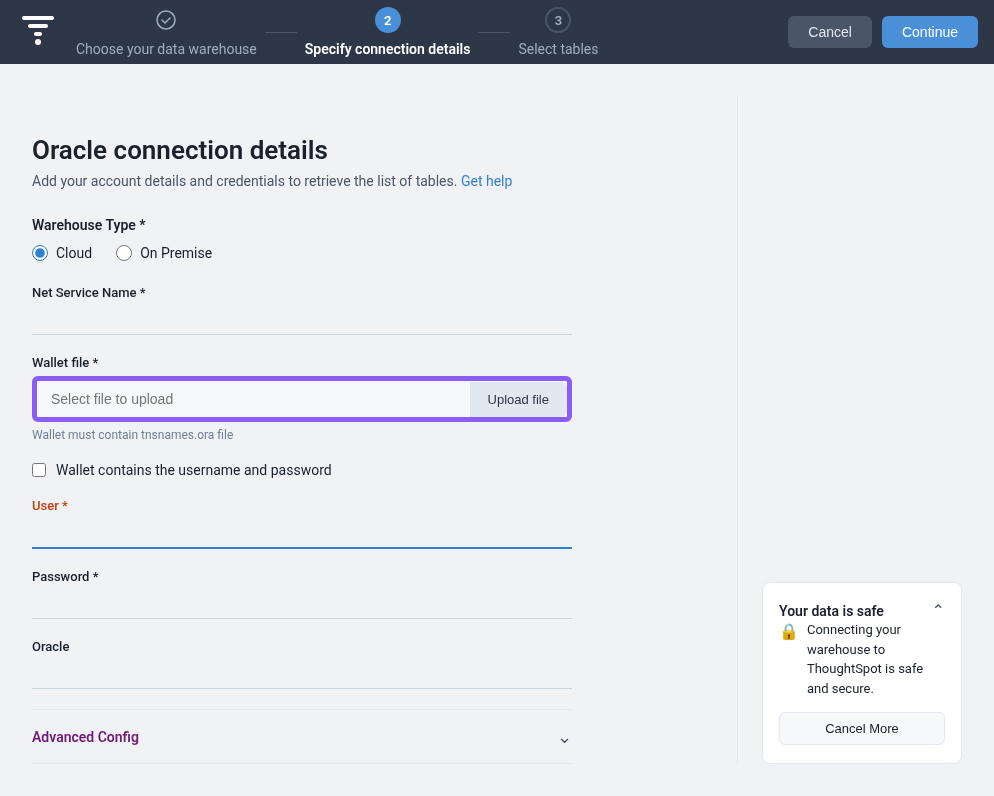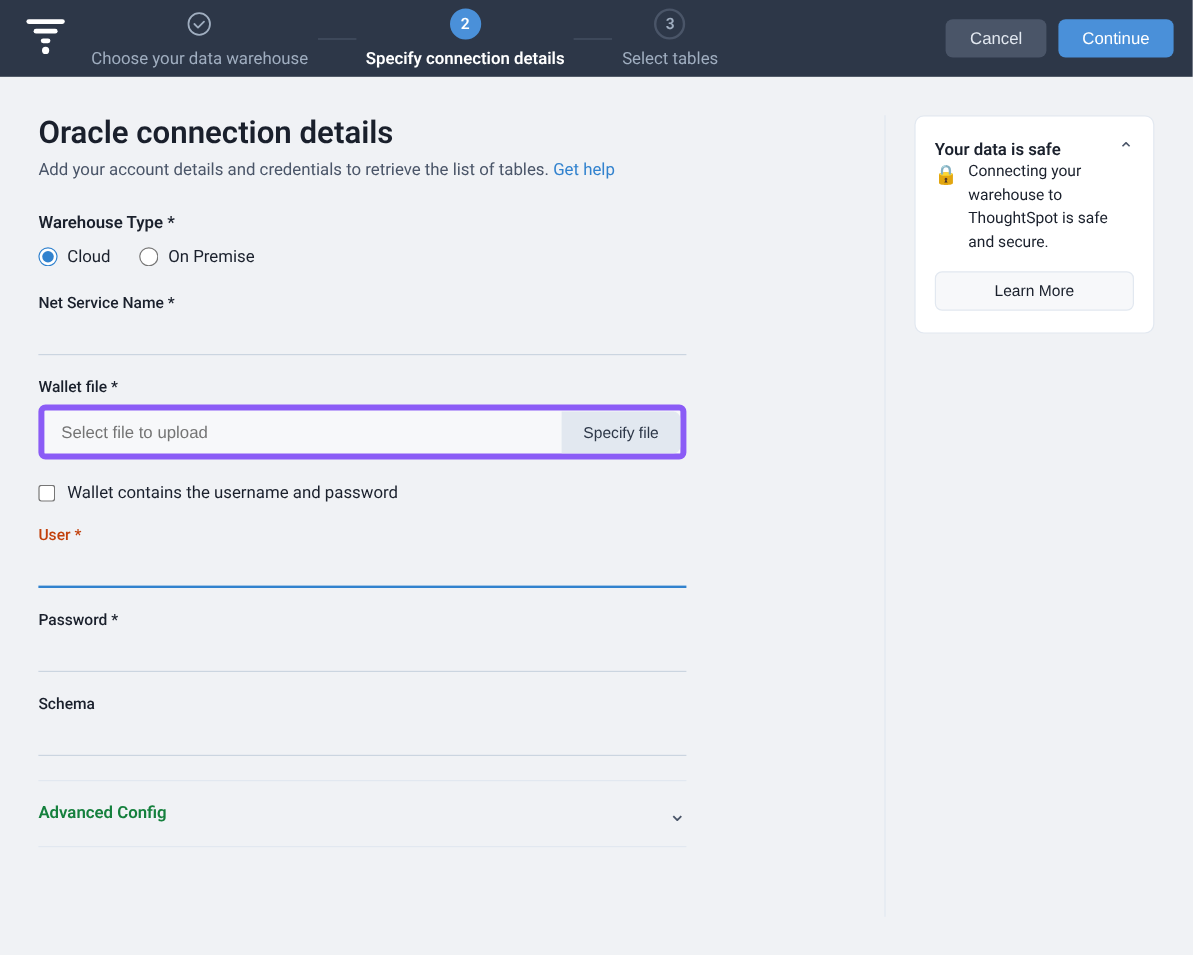--- a/index.html
+++ b/index.html
@@ -101,20 +101,21 @@
       cursor: pointer;
       font-weight: 500;
     }
 
     
     .main {
       display: flex;
       padding: 32px 32px 32px 32px;
       gap: 24px;
       height: calc(796px - 64px);
+      align-items: flex-end;
     }
 
     
     .left-panel {
       flex: 1;
       min-width: 0;
     }
     .page-title {
       font-size: 26px;
       font-weight: 600;
@@ -248,21 +249,21 @@
     .advanced-header {
       display: flex;
       align-items: center;
       justify-content: space-between;
       padding: 16px 0;
       cursor: pointer;
     }
     .advanced-title {
       font-size: 14px;
       font-weight: 600;
-      color: #15803d;
+      color: #701a75;
     }
     .chevron-icon {
       font-size: 18px;
       color: #4a5568;
     }
 
     
     .right-panel {
       width: 200px;
       flex-shrink: 0;
@@ -400,41 +401,42 @@
 
     <div class="field-group">
       <div class="field-label">Net Service Name *</div>
       <input type="text" class="field-input" value="" style="">
     </div>
 
     <div class="field-group">
       <div class="field-label">Wallet file *</div>
       <div class="wallet-row">
         <input type="text" class="wallet-placeholder" readonly="" placeholder="Select file to upload" style="">
-        <button class="upload-btn">Specify file</button>
+        <button class="upload-btn">Upload file</button>
       </div>
+      <div class="wallet-hint">Wallet must contain tnsnames.ora file</div>
     </div>
 
     <div class="checkbox-row">
       <input type="checkbox" id="wallet-checkbox" style="">
       <label for="wallet-checkbox">Wallet contains the username and password</label>
     </div>
 
     <div class="field-group">
       <div class="field-label-blue">User *</div>
       <input type="text" class="field-input focused" value="" style="">
     </div>
 
     <div class="field-group">
       <div class="field-label">Password *</div>
       <input type="password" class="field-input" value="" style="">
     </div>
 
     <div class="field-group">
-      <div class="field-label">Schema</div>
+      <div class="field-label">Oracle</div>
       <input type="text" class="field-input" value="" style="">
     </div>
 
     <div class="advanced-config">
       <div class="advanced-header">
         <span class="advanced-title">Advanced Config</span>
         <span class="chevron-icon">⌄</span>
       </div>
     </div>
   </div>
@@ -444,16 +446,16 @@
   <div class="right-panel">
     <div class="safe-card">
       <div class="safe-header">
         <span class="safe-title">Your data is safe</span>
         <span class="collapse-icon">⌃</span>
       </div>
       <div class="safe-body">
         <span class="lock-icon">🔒</span>
         <span class="safe-text">Connecting your warehouse to ThoughtSpot is safe and secure.</span>
       </div>
-      <button class="learn-more-btn">Learn More</button>
+      <button class="learn-more-btn">Cancel More</button>
     </div>
   </div>
 </div>
 
 </body></html>

